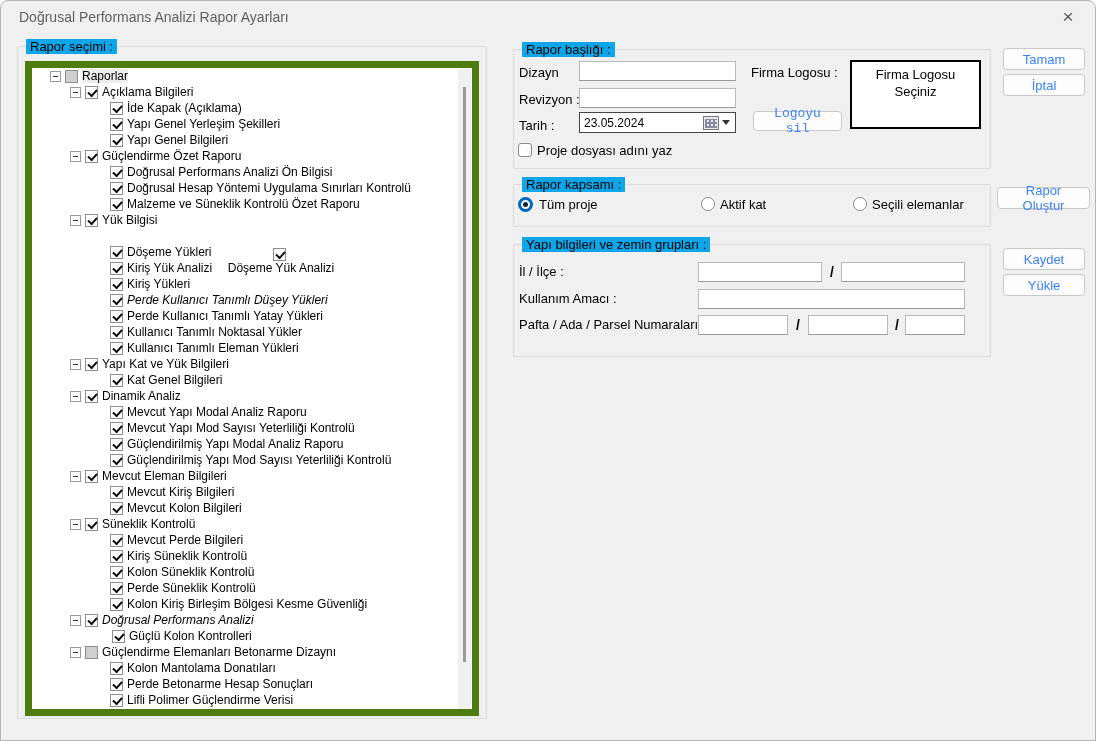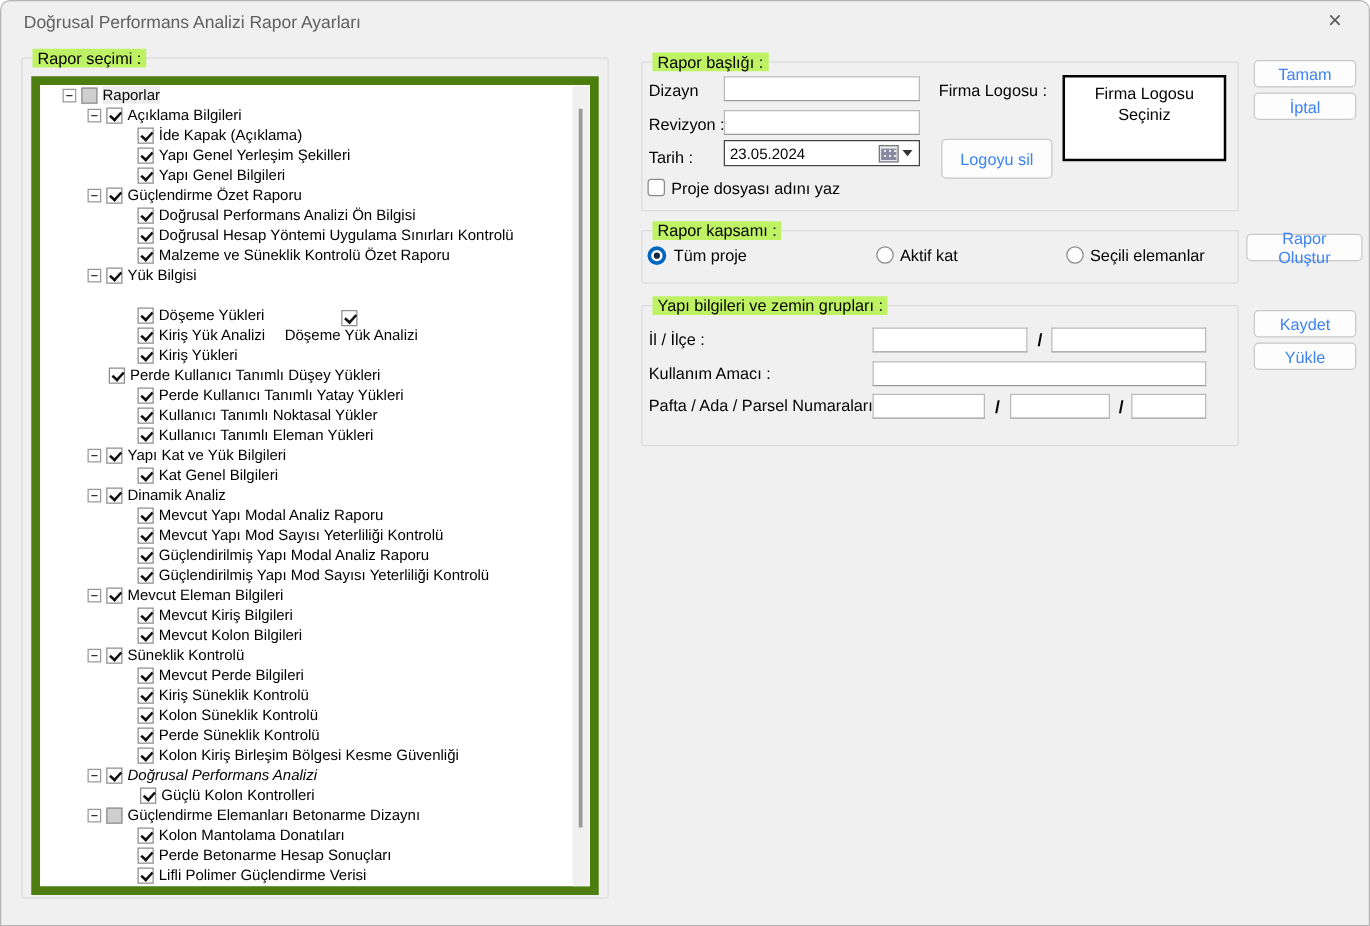--- a/index.html
+++ b/index.html
@@ -3,21 +3,21 @@
 <meta charset="utf-8">
 <style>
   html,body{margin:0;padding:0;background:#ffffff;font-family:"Liberation Sans","DejaVu Sans",sans-serif;}
   .dialog{position:relative;width:1096px;height:741px;background:#f0f0f0;border:1px solid #b5b5b5;
           border-radius:8px 8px 0 0;box-sizing:border-box;overflow:hidden;}
   .titlebar{position:absolute;left:0;top:0;width:100%;height:32px;}
   .title-text{position:absolute;left:18px;top:8px;font-size:14px;color:#5f5f5f;}
   .close-btn{position:absolute;right:14px;top:4px;width:26px;height:24px;text-align:center;
              font-size:19px;line-height:24px;color:#5a5a5a;cursor:default;}
   .groupbox{position:absolute;border:1px solid #dcdcdc;border-radius:2px;box-sizing:border-box;}
-  .group-label{position:absolute;top:-8px;left:8px;background:#bef264;padding:0 4px;font-size:13px;color:#000;}
+  .group-label{position:absolute;top:-8px;left:8px;background:#0ea5e9;padding:0 4px;font-size:13px;color:#000;}
   
   .treebox{position:absolute;left:24px;top:60px;width:454px;height:655px;background:#fff;
            border:7px solid #4d7c0f;box-sizing:border-box;overflow:hidden;}
   .trow{height:16px;display:flex;align-items:center;font-size:12px;color:#000;white-space:nowrap;}
   .exp{width:9px;height:9px;border:1px solid #999;background:#fff;position:relative;flex:0 0 9px;margin-right:4px;box-sizing:content-box;}
   .exp::after{content:"";position:absolute;left:2px;top:4px;width:5px;height:1px;background:#333;}
   .exp-spacer{width:20px;flex:0 0 20px;}
   .cb{width:13px;height:13px;border:1px solid #8e8e8e;background:#fff;flex:0 0 13px;margin-right:4px;
       position:relative;box-sizing:border-box;}
   .cb.chk::after{content:"";position:absolute;left:2px;top:2px;width:7px;height:4px;
@@ -130,21 +130,21 @@
         <div class="trow" style="padding-left: 58px;">
           <span class="exp-spacer"></span>
           <span class="cb chk"></span>
           <span>Kiriş Yük Analizi</span>
         </div>
         <div class="trow" style="padding-left: 58px;">
           <span class="exp-spacer"></span>
           <span class="cb chk"></span>
           <span>Kiriş Yükleri</span>
         </div>
-        <div class="trow" style="padding-left: 35px;">
+        <div class="trow" style="padding-left: 58px; font-style: italic;">
           <span class="exp-spacer"></span>
           <span class="cb chk"></span>
           <span>Perde Kullanıcı Tanımlı Düşey Yükleri</span>
         </div>
         <div class="trow" style="padding-left: 58px;">
           <span class="exp-spacer"></span>
           <span class="cb chk"></span>
           <span>Perde Kullanıcı Tanımlı Yatay Yükleri</span>
         </div>
         <div class="trow" style="padding-left: 58px;">
@@ -289,21 +289,21 @@
   <div class="datebox" style="left:578px;top:111px;width:157px;height:21px;">
     <span class="dval">23.05.2024</span>
     <span class="cal-icon"></span>
     <span class="dd-arrow"></span>
   </div>
   <div class="lbl" style="left:750px;top:64px;">Firma Logosu :</div>
   <div class="logo-box" style="left:849px;top:59px;width:131px;height:69px;">
     <div>Firma Logosu</div>
     <div>Seçiniz</div>
   </div>
-  <button class="btn" style="left:752px;top:110px;width:89px;height:32px;">Logoyu sil</button>
+  <button class="btn" style="left:752px;top:110px;width:89px;height:20px;font-family:Liberation Mono, monospace;">Logoyu sil</button>
   <span class="checkbox-sq" style="left:517px;top:142px;"></span>
   <div class="lbl" style="left:536px;top:142px;">Proje dosyası adını yaz</div>
 
   <div class="groupbox" style="left:512px;top:183px;width:478px;height:43px;">
     <span class="group-label">Rapor kapsamı :</span>
   </div>
   <span class="radio sel" style="left:517px;top:196px;">
       <span class="dot"></span>
     </span>
   <div class="lbl" style="left:538px;top:196px;">Tüm proje</div>

